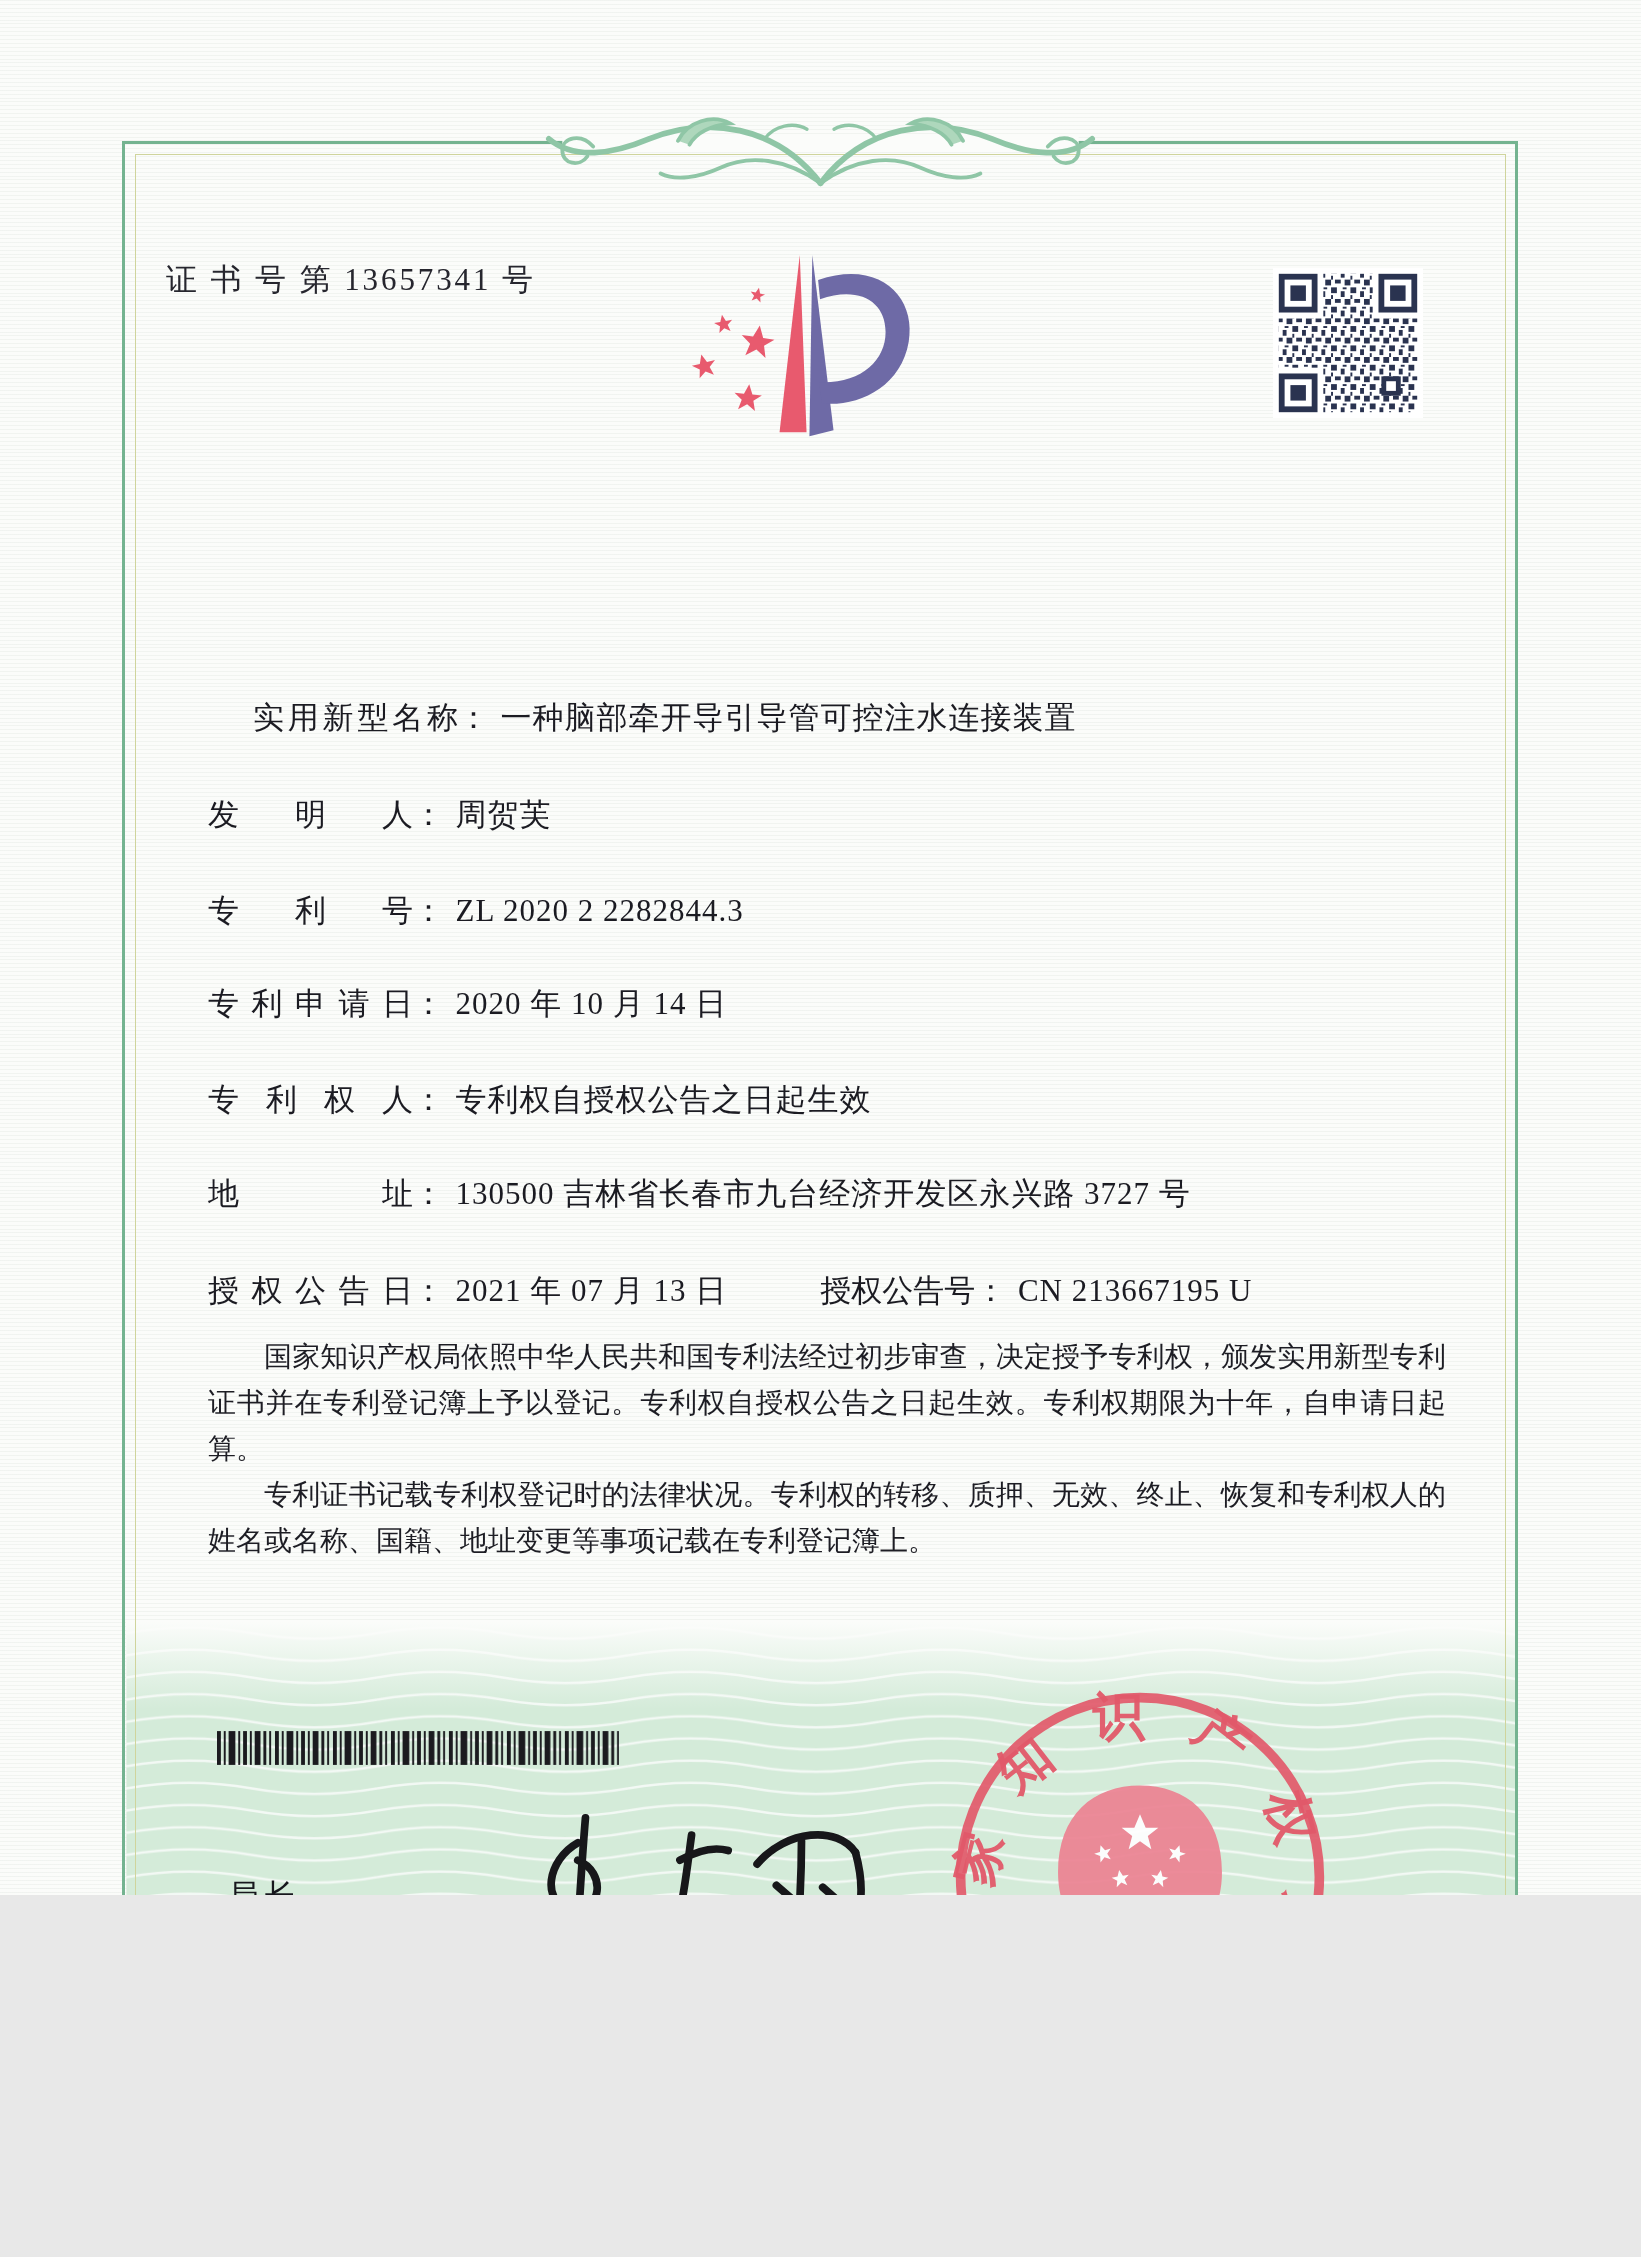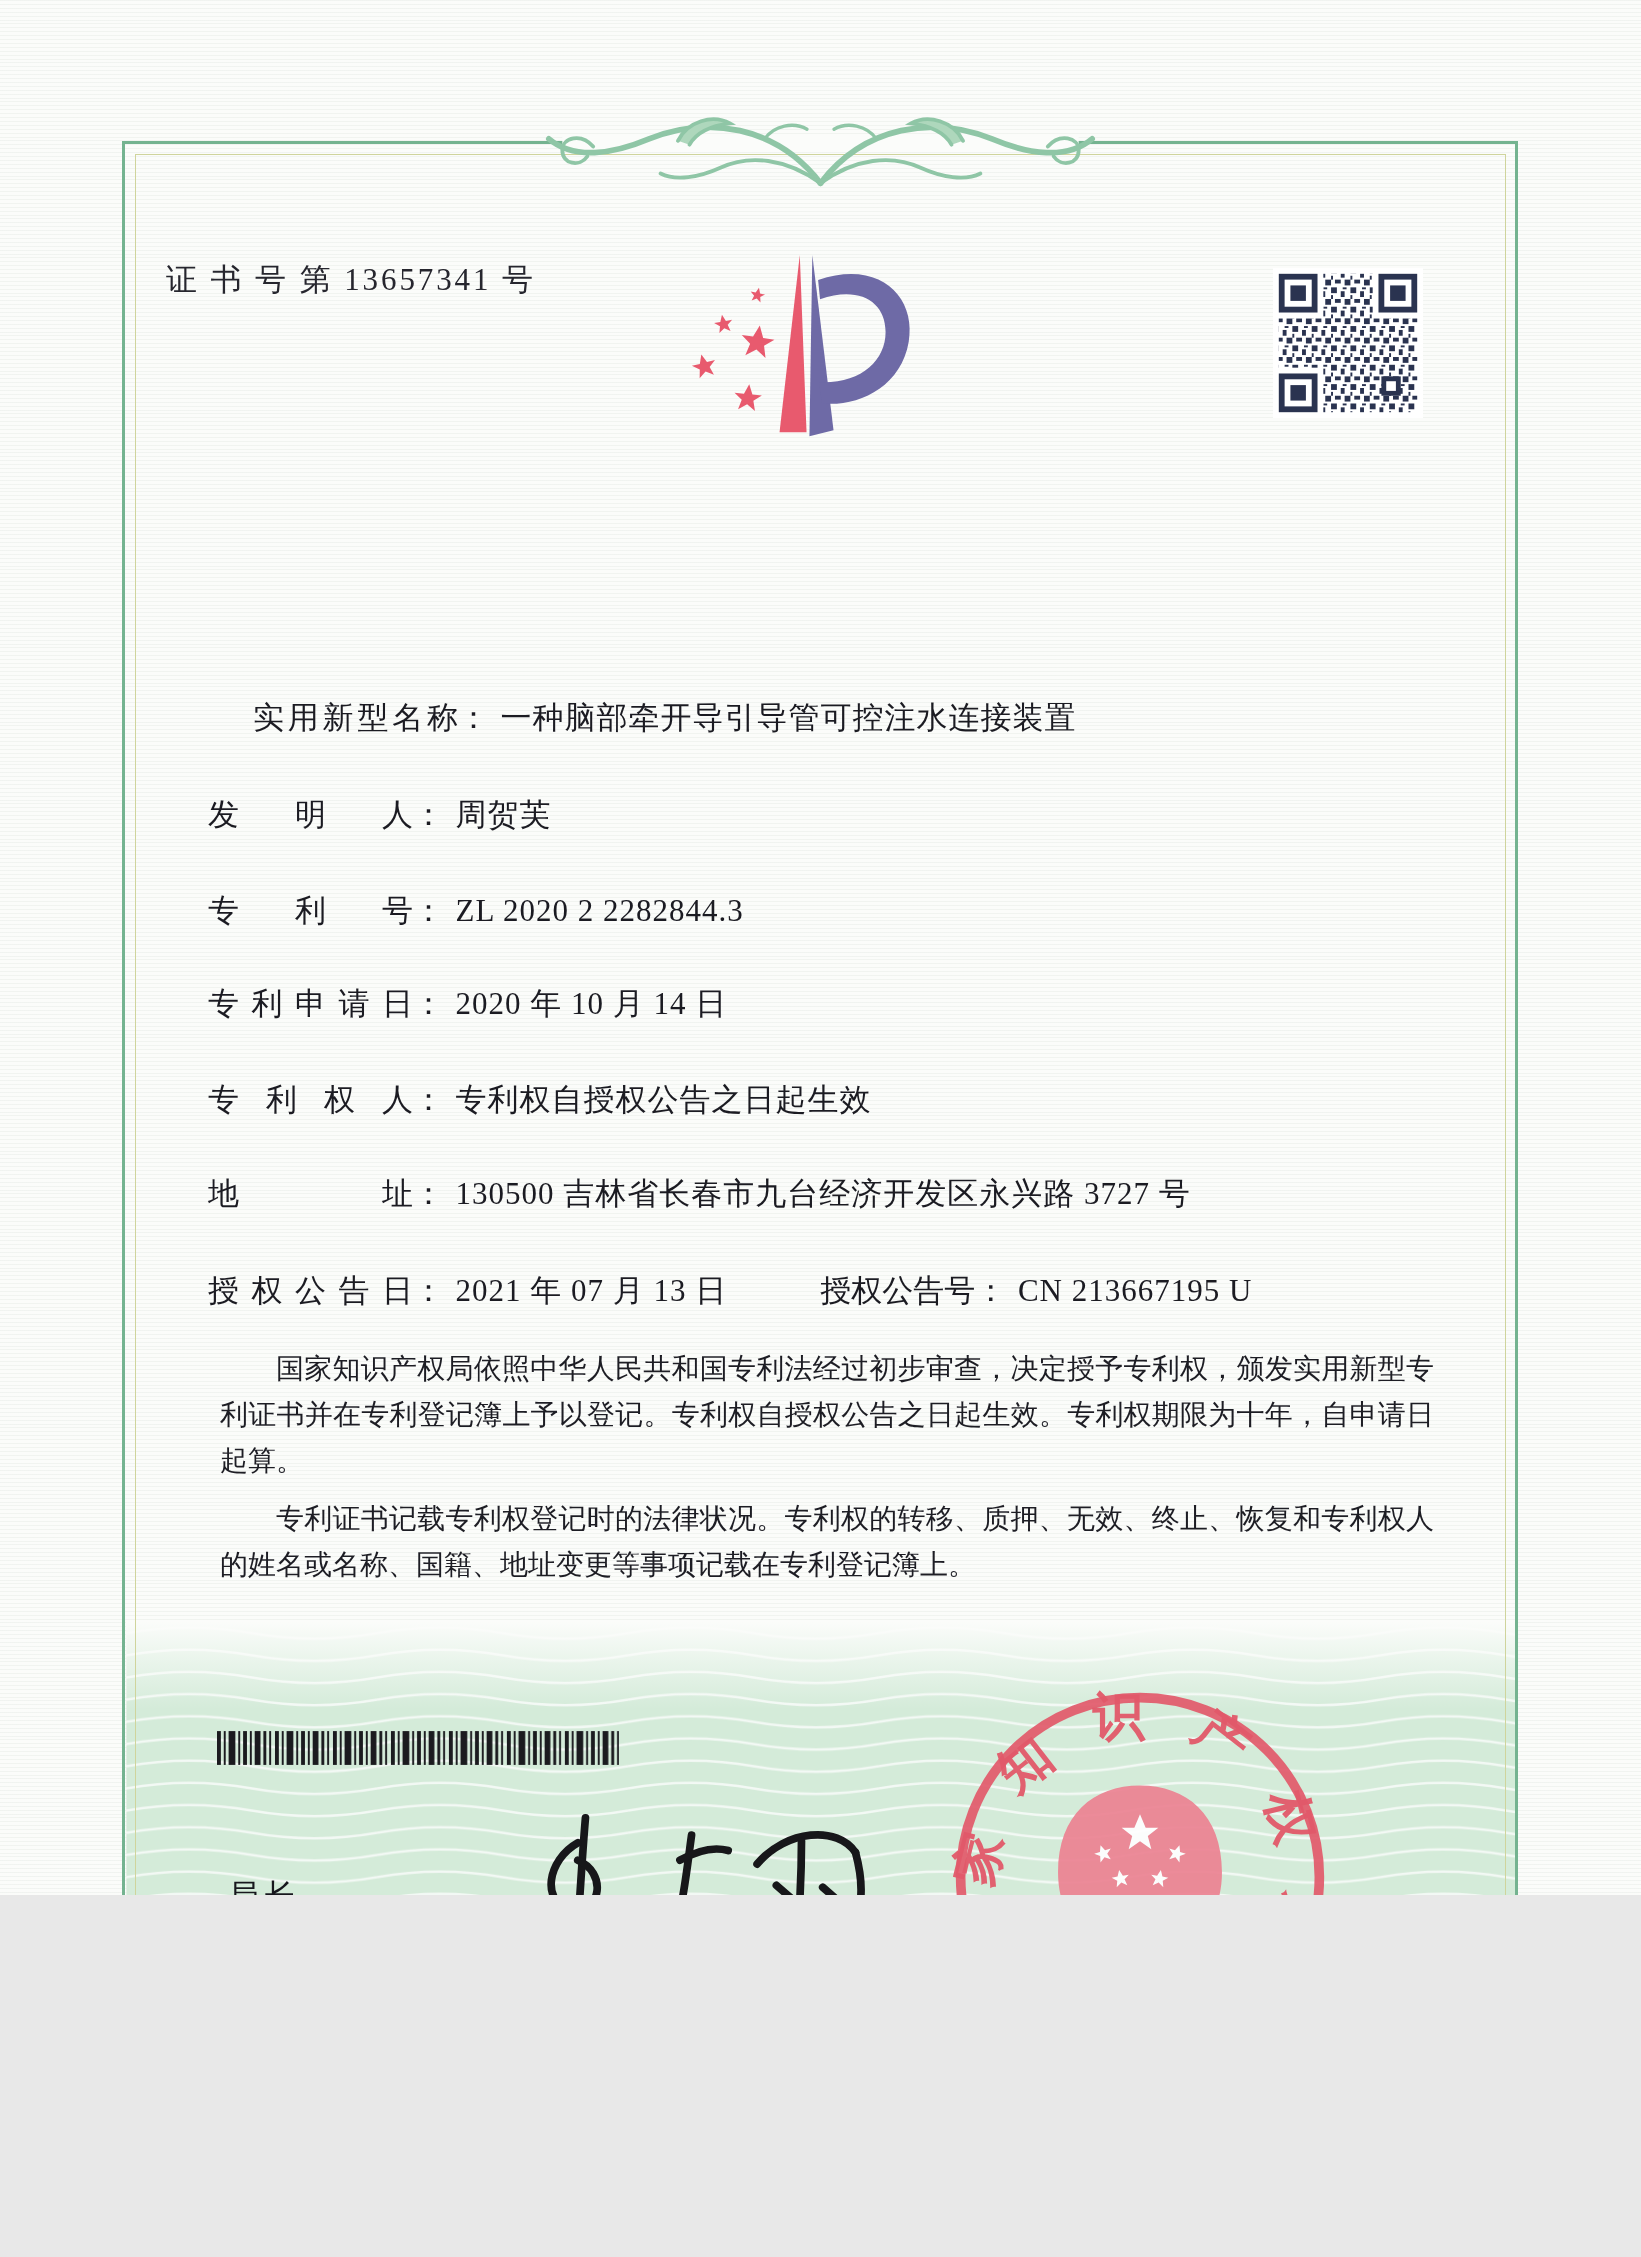--- a/index.html
+++ b/index.html
@@ -25,21 +25,21 @@
   .cert-no{left:166px; top:259px; font-size:31px; letter-spacing:2.9px; color:#26262e; z-index:4;}
   .title{left:0; top:512px; width:1564px; text-align:center; font-size:77px; font-weight:700;
     letter-spacing:13.5px; color:#15151d; z-index:4;}
   .row{left:208px; font-size:31px; white-space:nowrap; z-index:4; color:#1b1b22;}
   .flabel{display:inline-block; width:205px; text-align:justify; text-align-last:justify;}
   .fcolon{display:inline-block; margin-right:11.6px;}
   .fvalue{letter-spacing:1px;}
   .grant2{margin-left:93px;}
   .paras{left:208px; top:1334px; width:1238px; font-size:28px; line-height:46px;
     text-align:justify; z-index:4; color:#1d1d24;}
-  .paras p{margin:12px; text-indent:2em;}
+  .paras p{margin:0; text-indent:2em;}
   .director{left:228px; font-size:31px; letter-spacing:5.8px; z-index:5; color:#17171d;text-align:right;}
   .seal-date{left:985px; top:1975px; font-size:30px; letter-spacing:1.9px; color:#101015; z-index:6;}
   .page-info{left:126px; top:2091px; width:1390px; text-align:left; font-size:32px;
     color:#2c2c30; z-index:5;}
   .back-note{left:0; top:2182px; width:1641px; text-align:center; font-size:28px;
     color:#26262a; z-index:4;}
   svg{display:block;}
 </style>
 </head>
 <body>

